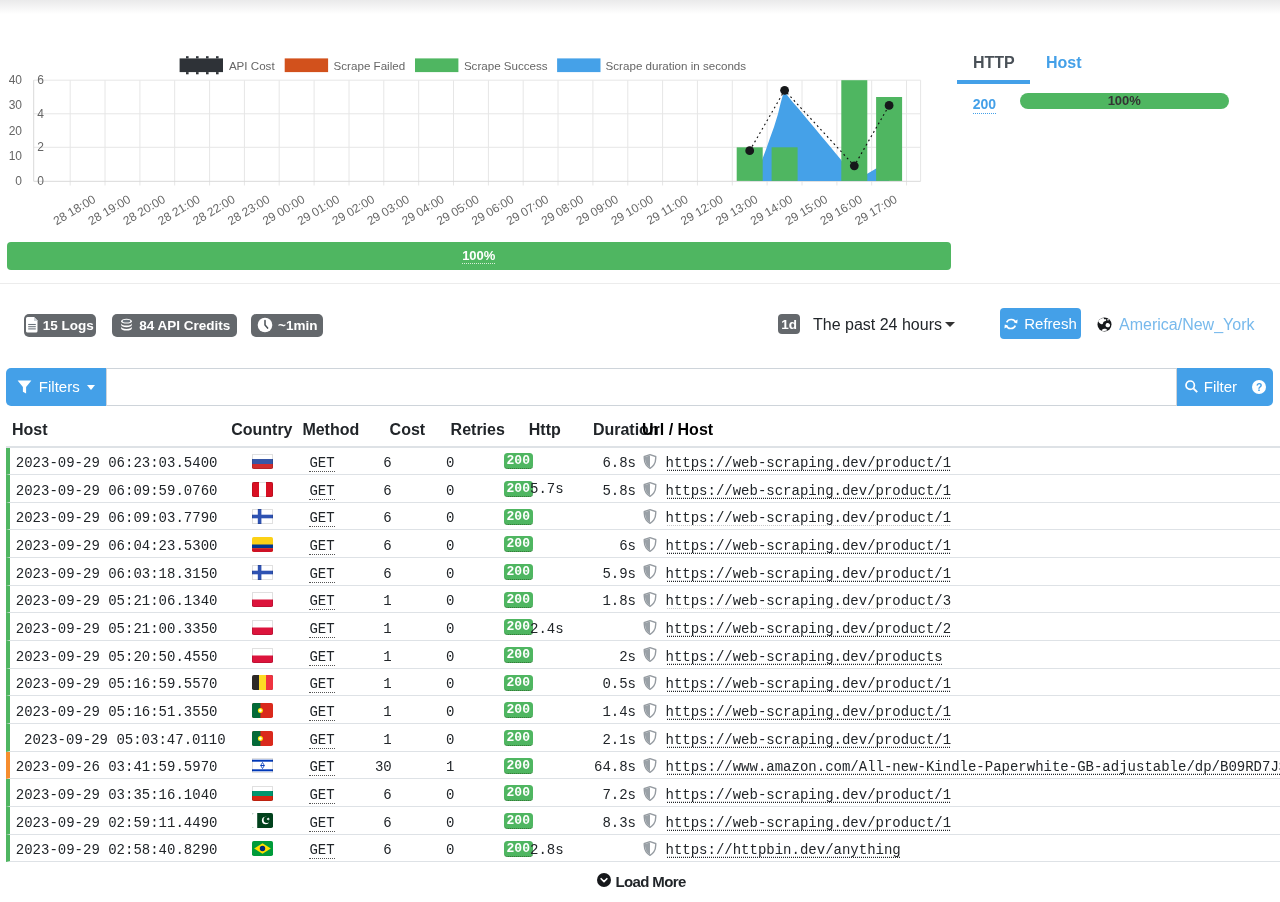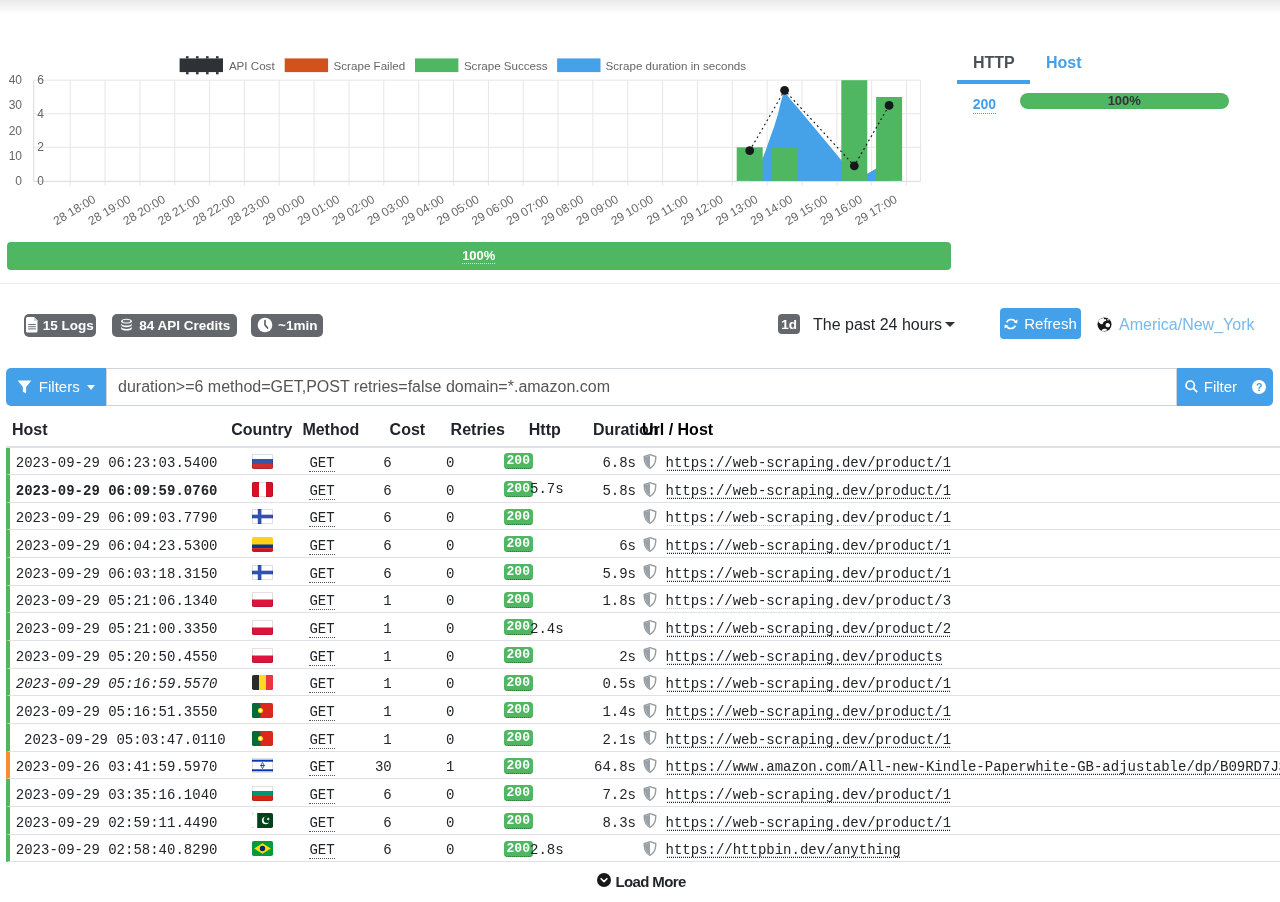--- a/index.html
+++ b/index.html
@@ -176,21 +176,20 @@
       </svg></div>
 <div class="abs" style="left:1119px;top:315.5px;font-size:16px;color:#77b9ec">America/New_York</div>
 <div class="btn" style="left:6px;top:367.5px;width:99.5px;height:38.5px;border-radius:5px 0 0 5px;font-size:15px;gap:7px">
       <svg width="15" height="14" viewBox="0 0 15 14" fill="#fff">
         <path d="M0.6 0.6h13.8L9.1 6.9v6.5l-3.2-1.7V6.9z"></path>
       </svg>
       <span>Filters</span>
       <span style="width:0;height:0;border-left:4.5px solid transparent;border-right:4.5px solid transparent;border-top:5px solid #fff;margin-top:2px"></span>
     </div>
 <div class="abs" style="left:105.5px;top:367.5px;width:1071.9px;height:38.5px;background:#fff;border:1px solid #ced4da"></div>
-<div class="abs" style="left:118px;top:378.3px;font-size:16px;color:#555">duration&gt;=6 method=GET,POST retries=false domain=*.amazon.com</div>
 <div class="btn" style="left:1176.9px;top:367.5px;width:68.1px;height:38.5px;border-radius:0;font-size:15px;gap:6px">
       <svg width="13" height="13" viewBox="0 0 13 13">
         <circle cx="5.2" cy="5.2" r="4.2" fill="none" stroke="#fff" stroke-width="1.7"></circle>
         <line x1="8.4" y1="8.4" x2="12.2" y2="12.2" stroke="#fff" stroke-width="1.9"></line>
       </svg>
       <span>Filter</span>
     </div>
 <div class="btn" style="left:1245px;top:367.5px;width:28.4px;height:38.5px;border-radius:0 5px 5px 0">
       <span style="width:14.3px;height:14.3px;border-radius:50%;background:#fff;color:#44a0e8;font-size:10.5px;font-weight:bold;display:flex;align-items:center;justify-content:center">?</span>
     </div>
@@ -221,21 +220,21 @@
 <div class="cell" style="left:330px;top:455.1px;width:61.7px;text-align:right">6</div>
 <div class="cell" style="left:390px;top:455.1px;width:64.4px;text-align:right">0</div>
 <div class="b200" style="left:504px;top:453.4px">200</div>
 <div class="cell" style="left:530px;top:455.1px;width:106px;text-align:right">6.8s</div>
 <div class="abs" style="left:642.5px;top:453.8px;line-height:0"><svg width="14" height="15" viewBox="0 0 14 15">
         <path d="M7 0.7l5.7 1.9c.25 3.6-.55 6.3-1.85 8.3A10.3 10.3 0 0 1 7 14.3a10.3 10.3 0 0 1-3.85-3.4C1.85 8.9 1.05 6.2 1.3 2.6z" fill="#fff" stroke="#959ba1" stroke-width="1.4"></path>
         <path d="M7 1.4v12.2a9.6 9.6 0 0 1-3.3-3.1C2.5 8.7 1.8 6.3 2 3.1z" fill="#9aa1a7"></path>
       </svg></div>
 <div class="cell" style="left:665.5px;top:455.1px;max-width:614px;overflow:hidden"><span class="ur">https://web-scraping.dev/product/1</span></div>
 <div class="row" style="top:475.1px;height:27.65px;border-left-color:#4fb661"></div>
-<div class="cell" style="left:15.8px;top:482.8px;font-weight:bold;">2023-09-29 06:09:59.0760</div>
+<div class="cell" style="left:15.8px;top:482.8px;">2023-09-29 06:09:59.0760</div>
 <div class="abs" style="left:252.3px;top:481.7px;line-height:0"><svg class="flg" width="21" height="15" viewBox="0 0 21 15" style="outline:1px solid rgba(0,0,0,0.12);outline-offset:-1px">
         <defs>
           <clipPath id="rpe">
             <rect width="21" height="15" rx="1.8"></rect>
           </clipPath>
         </defs>
         <g clip-path="url(#rpe)">
           <rect width="21" height="15" fill="#fff"></rect>
           <rect width="7" height="15" fill="#d91023"></rect>
           <rect x="14" width="7" height="15" fill="#d91023"></rect>
@@ -386,21 +385,21 @@
 <div class="cell" style="left:330px;top:648.7px;width:61.7px;text-align:right">1</div>
 <div class="cell" style="left:390px;top:648.7px;width:64.4px;text-align:right">0</div>
 <div class="b200" style="left:504px;top:647.0px">200</div>
 <div class="cell" style="left:530px;top:648.7px;width:106px;text-align:right">2s</div>
 <div class="abs" style="left:642.5px;top:647.4px;line-height:0"><svg width="14" height="15" viewBox="0 0 14 15">
         <path d="M7 0.7l5.7 1.9c.25 3.6-.55 6.3-1.85 8.3A10.3 10.3 0 0 1 7 14.3a10.3 10.3 0 0 1-3.85-3.4C1.85 8.9 1.05 6.2 1.3 2.6z" fill="#fff" stroke="#959ba1" stroke-width="1.4"></path>
         <path d="M7 1.4v12.2a9.6 9.6 0 0 1-3.3-3.1C2.5 8.7 1.8 6.3 2 3.1z" fill="#9aa1a7"></path>
       </svg></div>
 <div class="cell" style="left:665.5px;top:648.7px;max-width:614px;overflow:hidden"><span class="ur">https://web-scraping.dev/products</span></div>
 <div class="row" style="top:668.7px;height:27.65px;border-left-color:#4fb661"></div>
-<div class="cell" style="left:15.8px;top:676.3px;font-style:italic;">2023-09-29 05:16:59.5570</div>
+<div class="cell" style="left:15.8px;top:676.3px;">2023-09-29 05:16:59.5570</div>
 <div class="abs" style="left:252.3px;top:675.2px;line-height:0"><svg class="flg" width="21" height="15" viewBox="0 0 21 15">
         <defs>
           <clipPath id="rbe">
             <rect width="21" height="15" rx="1.8"></rect>
           </clipPath>
         </defs>
         <g clip-path="url(#rbe)">
           <rect width="21" height="15" fill="#2d2926"></rect>
           <rect x="7" width="7" height="15" fill="#fdda24"></rect>
           <rect x="14" width="7" height="15" fill="#ef3340"></rect>

